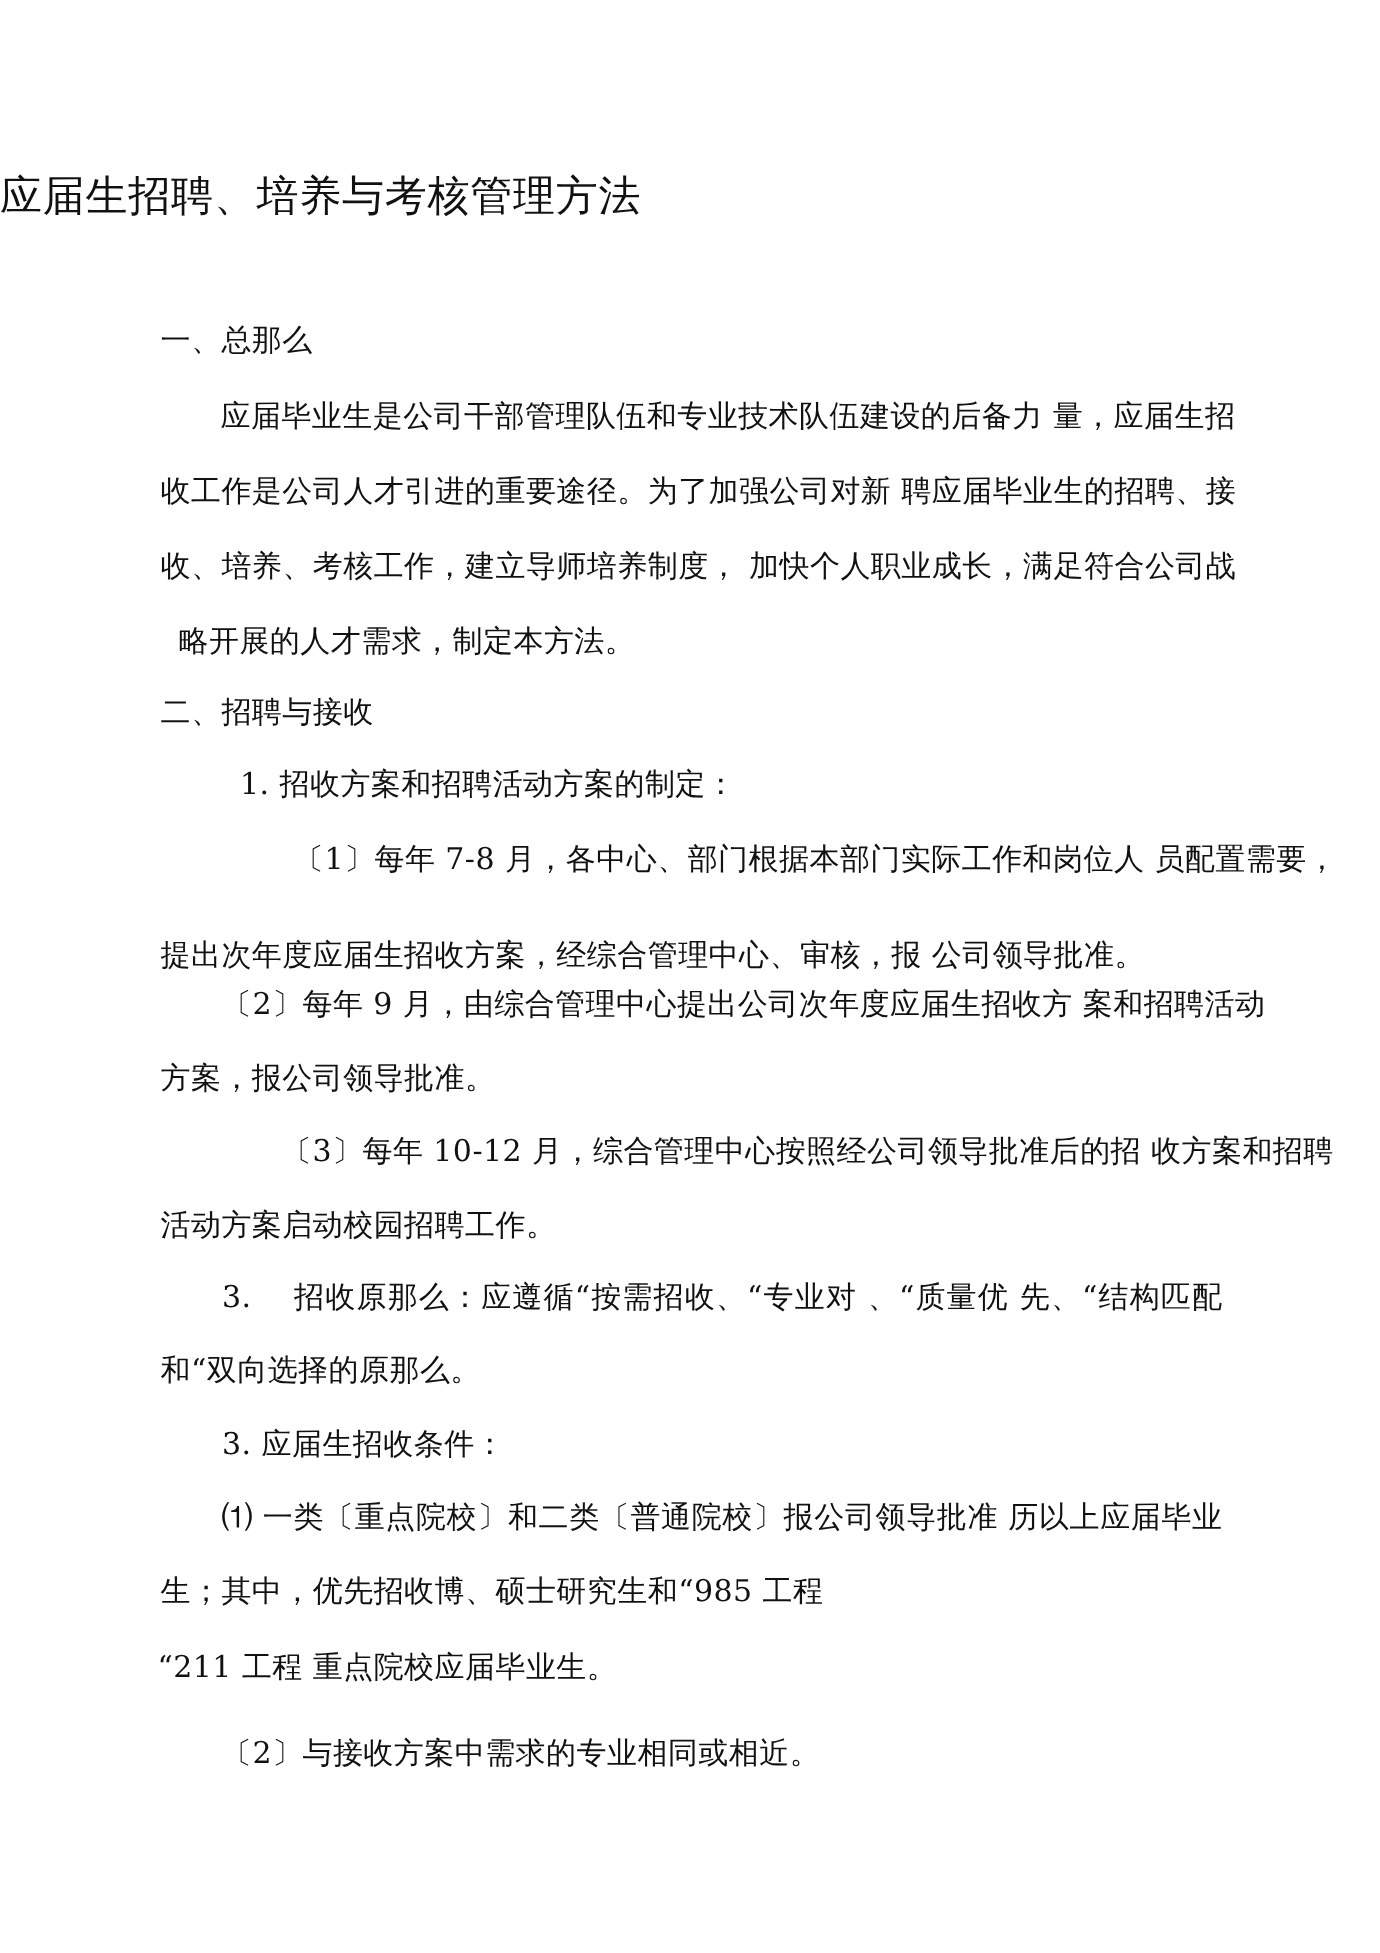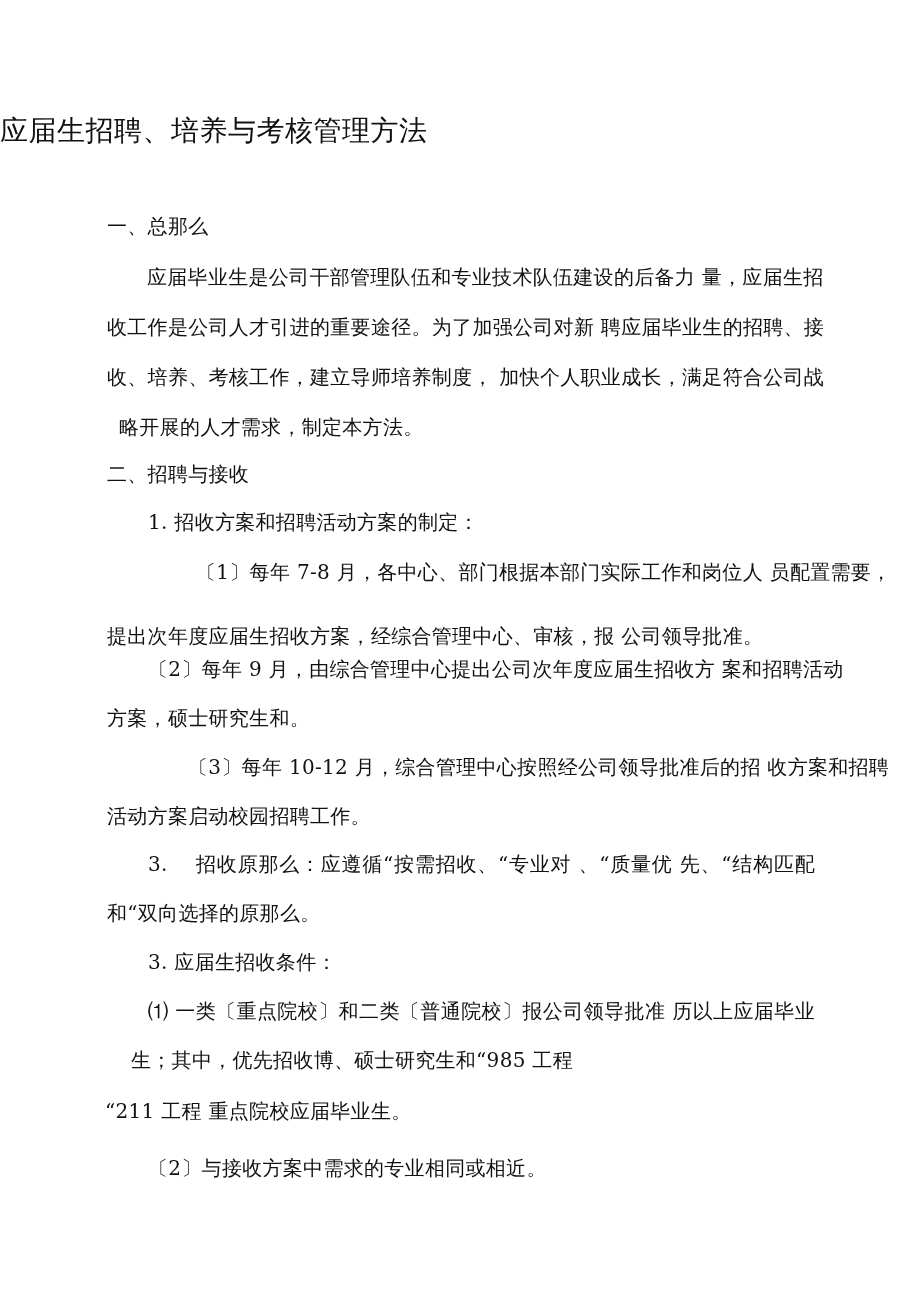--- a/index.html
+++ b/index.html
@@ -51,28 +51,28 @@
 
 <div class="page">
   <div class="title">应届生招聘、培养与考核管理方法</div>
   <div id="lines">
       <div class="line" style="left: 107px; top: 213px;">一、总那么</div>
       <div class="line just" style="left: 147px; top: 264px; width: 668px;">应届毕业生是公司干部管理队伍和专业技术队伍建设的后备力 量，应届生招</div>
       <div class="line just" style="left: 107px; top: 314px; width: 708px;">收工作是公司人才引进的重要途径。为了加强公司对新 聘应届毕业生的招聘、接</div>
       <div class="line just" style="left: 107px; top: 364px; width: 708px;">收、培养、考核工作，建立导师培养制度， 加快个人职业成长，满足符合公司战</div>
       <div class="line" style="left: 107px; top: 414px; margin-left: 12px;">略开展的人才需求，制定本方法。</div>
       <div class="line" style="left: 107px; top: 461px;">二、招聘与接收</div>
-      <div class="line" style="left: 148px; top: 509px;">1. 招收方案和招聘活动方案的制定：</div>
+      <div class="line" style="left: 160px; top: 509px;">1. 招收方案和招聘活动方案的制定：</div>
       <div class="line just" style="left: 148px; top: 559px; width: 667px; margin-left: 48px;">〔1〕每年 7-8 月，各中心、部门根据本部门实际工作和岗位人 员配置需要，</div>
       <div class="line" style="left: 107px; top: 606px; margin-top: 17px;">提出次年度应届生招收方案，经综合管理中心、审核，报 公司领导批准。</div>
       <div class="line just" style="left: 148px; top: 656px; width: 667px;">〔2〕每年 9 月，由综合管理中心提出公司次年度应届生招收方 案和招聘活动</div>
-      <div class="line" style="left: 107px; top: 705px;">方案，硕士研究生和。</div>
+      <div class="line" style="left: 107px; top: 705px;">方案，报公司领导批准。</div>
       <div class="line just" style="left: 148px; top: 754px; width: 667px; margin-left: 40px;">〔3〕每年 10-12 月，综合管理中心按照经公司领导批准后的招 收方案和招聘</div>
       <div class="line" style="left: 107px; top: 803px;">活动方案启动校园招聘工作。</div>
       <div class="line just" style="left: 148px; top: 851px; width: 667px;">3.　 招收原那么：应遵循“按需招收、“专业对 、“质量优 先、“结构匹配</div>
       <div class="line" style="left: 107px; top: 900px;">和“双向选择的原那么。</div>
       <div class="line" style="left: 148px; top: 949px;">3. 应届生招收条件：</div>
       <div class="line just" style="left: 148px; top: 998px; width: 667px;">⑴ 一类〔重点院校〕和二类〔普通院校〕报公司领导批准 历以上应届毕业</div>
-      <div class="line" style="left: 107px; top: 1047px; margin-left: 24px;">生；其中，优先招收博、硕士研究生和“985 工程</div>
+      <div class="line" style="left: 107px; top: 1047px;">生；其中，优先招收博、硕士研究生和“985 工程</div>
       <div class="line" style="left: 105px; top: 1098px;">“211 工程 重点院校应届毕业生。</div>
       <div class="line" style="left: 148px; top: 1155px;">〔2〕与接收方案中需求的专业相同或相近。</div>
     </div>
 </div>
 
 </body></html>

